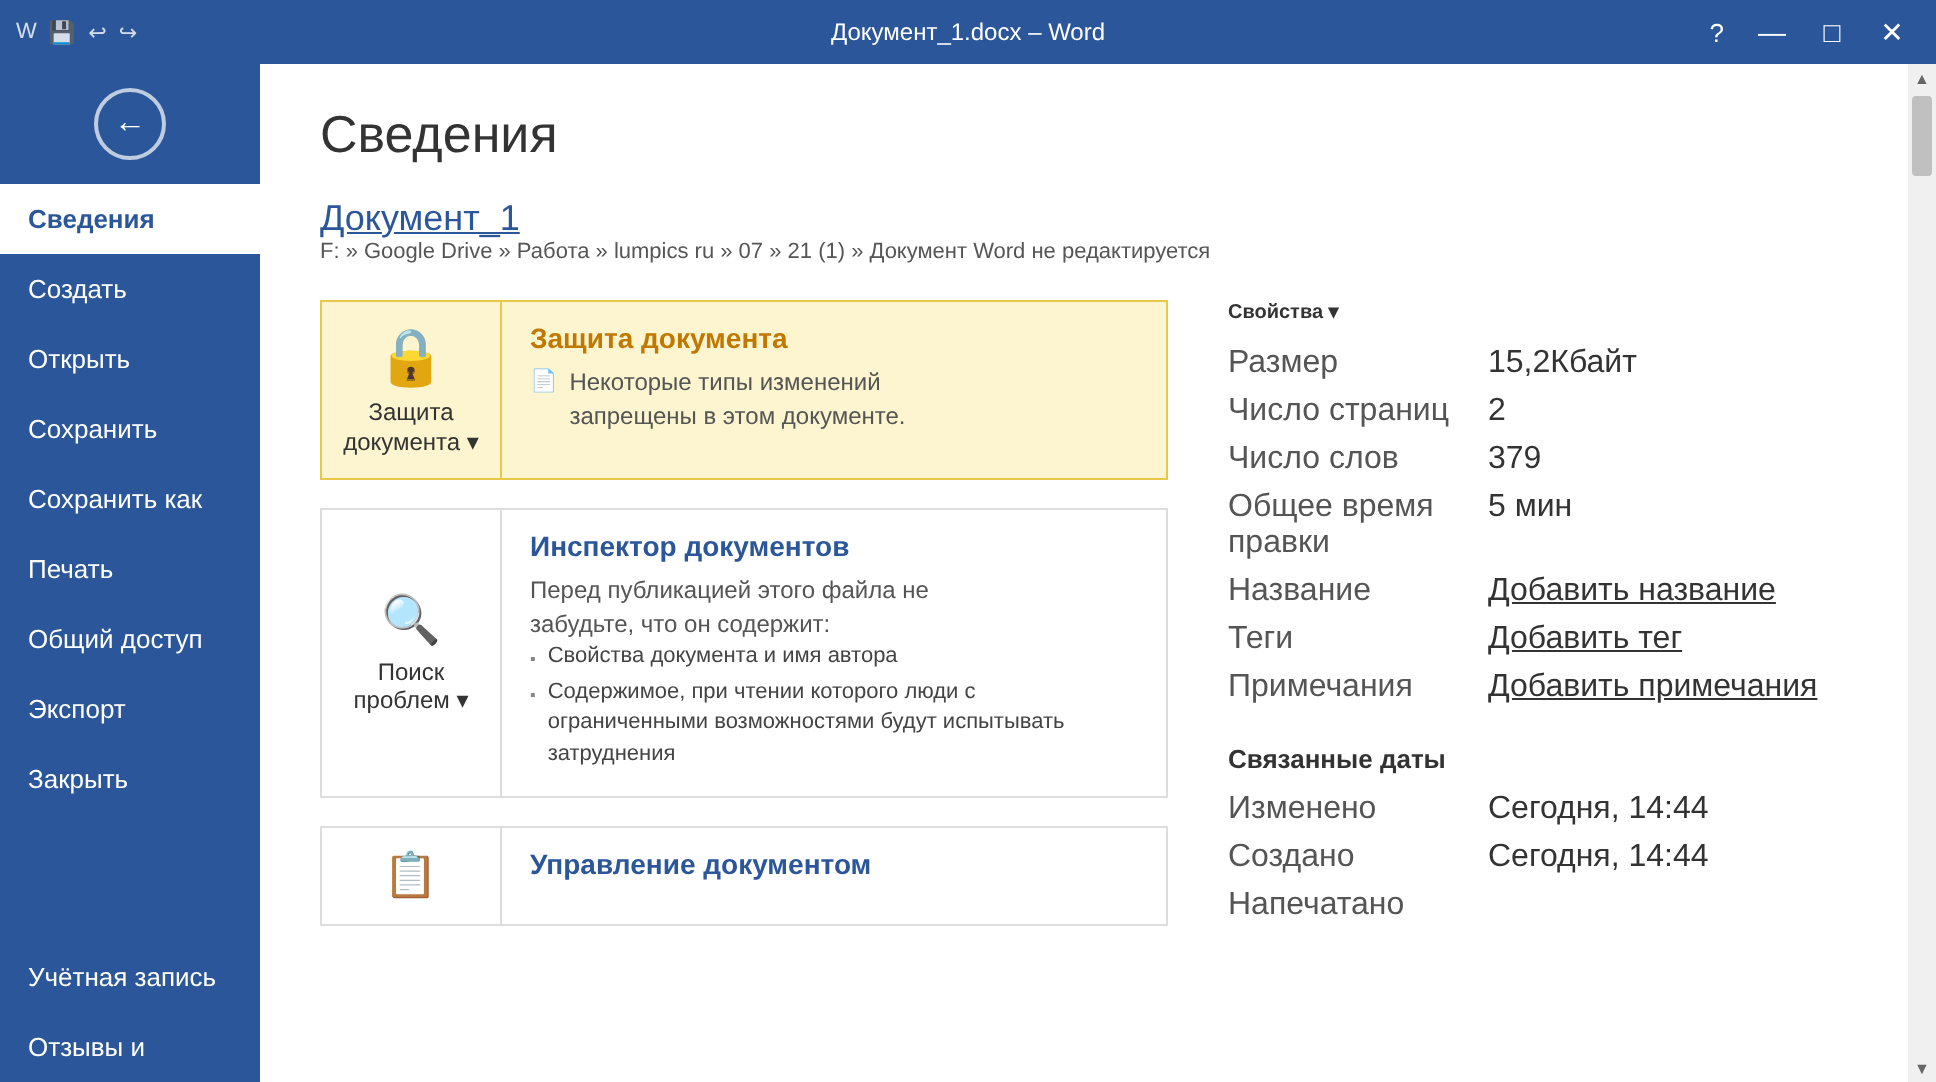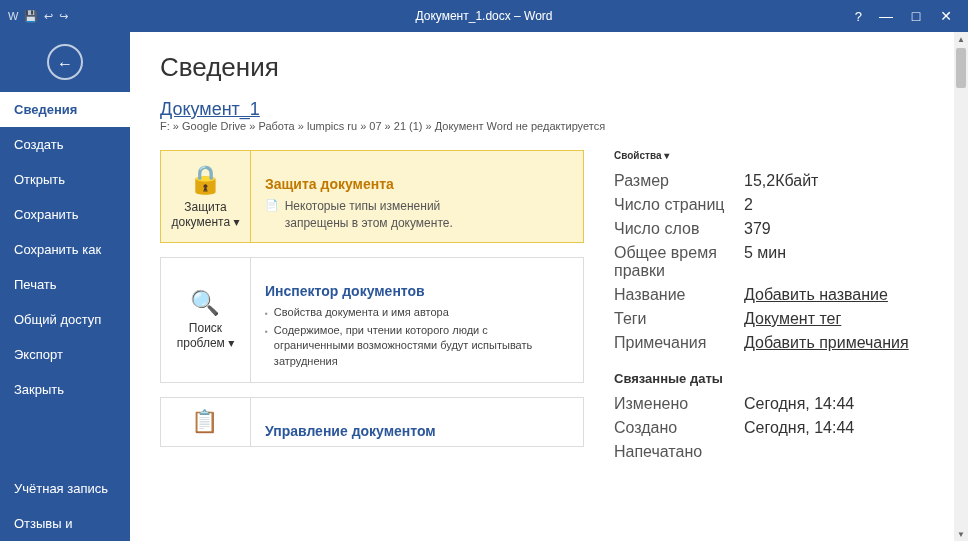--- a/index.html
+++ b/index.html
@@ -172,21 +172,20 @@
     }
     .card-icon-label {
       font-size: 12px;
       color: #333;
       text-align: center;
       line-height: 1.2;
     }
     .card-content {
       padding: 10px 14px;
       flex: 1;
-      margin-top: 15px;
     }
     .card-title {
       font-size: 14px;
       color: #c17800;
       font-weight: 600;
       margin-bottom: 6px;
     }
     .card-title.normal {
       color: #2b579a;
     }
@@ -361,20 +360,21 @@
           </div>
         </div>
 
         <div class="card">
           <div class="card-icon-area">
             <span class="card-icon" style="font-size:24px;">🔍</span>
             <span class="card-icon-label">Поиск<br>проблем ▾</span>
           </div>
           <div class="card-content">
             <div class="card-title normal">Инспектор документов</div>
+            <div class="card-text">Перед публикацией этого файла не<br>забудьте, что он содержит:</div>
             <div class="card-list-item">
               <span class="card-list-bullet">▪</span>
               <span>Свойства документа и имя автора</span>
             </div>
             <div class="card-list-item">
               <span class="card-list-bullet">▪</span>
               <span>Содержимое, при чтении которого люди с ограниченными возможностями будут испытывать затруднения</span>
             </div>
           </div>
         </div>
@@ -411,21 +411,21 @@
               <tr>
                 <td>Общее время правки</td>
                 <td class="prop-accent">5 мин</td>
               </tr>
               <tr>
                 <td>Название</td>
                 <td class="prop-link">Добавить название</td>
               </tr>
               <tr>
                 <td>Теги</td>
-                <td class="prop-link">Документ тег</td>
+                <td class="prop-link">Добавить тег</td>
               </tr>
               <tr>
                 <td>Примечания</td>
                 <td class="prop-link">Добавить примечания</td>
               </tr>
             </tbody>
         </table>
 
         <div class="section-title">Связанные даты</div>
         <table class="props-table">

